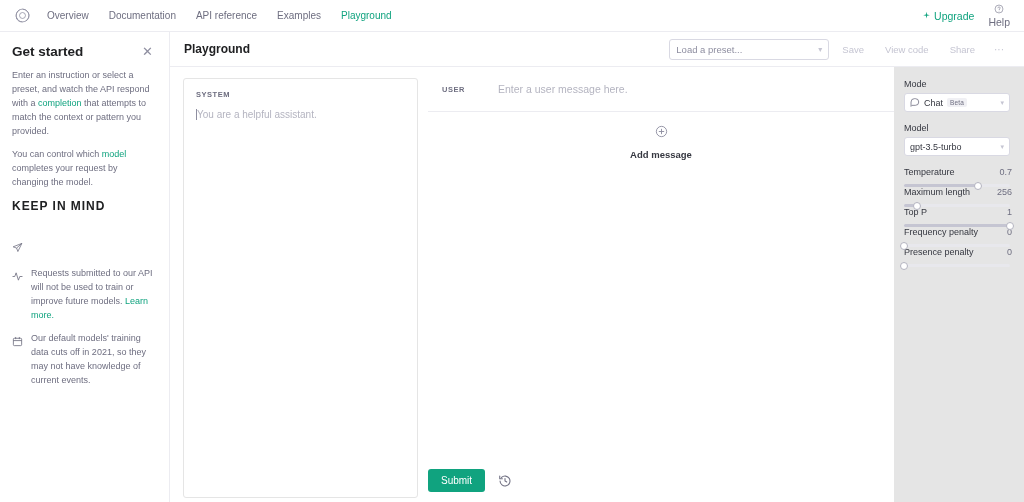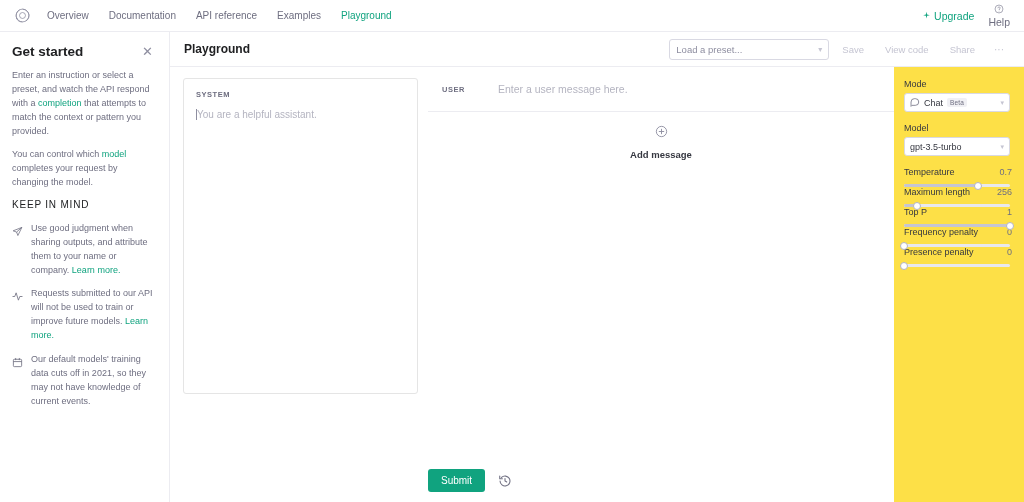--- a/index.html
+++ b/index.html
@@ -68,22 +68,22 @@
   .sb-close {
     font-size: 13px; color: #8e8ea0; cursor: pointer;
     line-height: 1; padding: 1px 2px;
   }
   .sb-para {
     font-size: 9px; line-height: 1.55; color: #6e6e80;
     margin: 0 0 9px 0;
   }
   .sb-link { color: #10a37f; cursor: pointer; }
   .sb-kim {
-    font-size: 10px; font-weight: normal; letter-spacing: 0.08em;
-    color: #202123; margin: 2px 0 12px 0;
+    font-size: 12px; font-weight: bold; letter-spacing: 0.08em;
+    color: #202123; margin: 2px 0 25px 0;
   }
   .kim-item {
     display: flex; gap: 7px; margin-bottom: 10px;
   }
   .kim-icon {
     flex: none; width: 12px; padding-top: 1px;
     color: #6e6e80;
   }
   .kim-text {
     font-size: 9px; line-height: 1.55; color: #6e6e80;
@@ -131,21 +131,21 @@
   
   .workspace {
     position: absolute; top: 67px; left: 170px;
     width: 854px; height: 435px;
     background: #fff;
   }
 
   
   .sys-panel {
     position: absolute; top: 11px; left: 13px;
-    width: 235px; height: 316px;
+    width: 235px; height: 420px;
     border: 1px solid #e5e5e5; border-radius: 3px;
     background: #fff;
     padding: 11px 12px;
   }
   .sys-label {
     font-size: 7.5px; font-weight: bold; letter-spacing: 0.07em;
     color: #6e6e80; margin-bottom: 9px;
   }
   .sys-placeholder {
     font-size: 10px; color: #b4b4c0; line-height: 1.4;
@@ -199,21 +199,21 @@
     width: 16px; height: 16px;
     display: flex; align-items: center; justify-content: center;
     color: #6e6e80; cursor: pointer;
   }
 
   
   .params {
     position: absolute; top: 67px; right: 0;
     width: 130px; height: 435px;
     padding: 12px 12px 0 10px;
-    background: #fde047;
+    background: #e5e5e5;
   }
   .p-label {
     font-size: 9px; color: #353740; margin-bottom: 4px;
   }
   .p-select {
     width: 106px; height: 19px;
     border: 1px solid #d9d9e3; border-radius: 3px;
     background: #fff;
     display: flex; align-items: center;
     padding: 0 5px; gap: 4px;
@@ -314,23 +314,20 @@
 
   <div class="sb-kim">KEEP IN MIND</div>
 
   <div class="kim-item">
     <span class="kim-icon">
       <svg width="11" height="11" viewBox="0 0 24 24" fill="none" stroke="#6e6e80" stroke-width="1.7" stroke-linejoin="round">
         <path d="M21.5 3 L2.5 10.5 L10 13.2 L12.8 20.8 Z"></path>
         <path d="M10 13.2 L21.5 3"></path>
       </svg>
     </span>
-    <div class="kim-text">
-      <span>Use good judgment when sharing outputs, and attribute them to your name or company. </span><span class="sb-link">Learn more.</span>
-    </div>
   </div>
 
   <div class="kim-item">
     <span class="kim-icon">
       <svg width="11" height="11" viewBox="0 0 24 24" fill="none" stroke="#6e6e80" stroke-width="1.8" stroke-linecap="round" stroke-linejoin="round">
         <path d="M2 12 H6 L9 4 L14 20 L17 12 H22"></path>
       </svg>
     </span>
     <div class="kim-text">
       <span>Requests submitted to our API will not be used to train or improve future models. </span><span class="sb-link">Learn more.</span>

